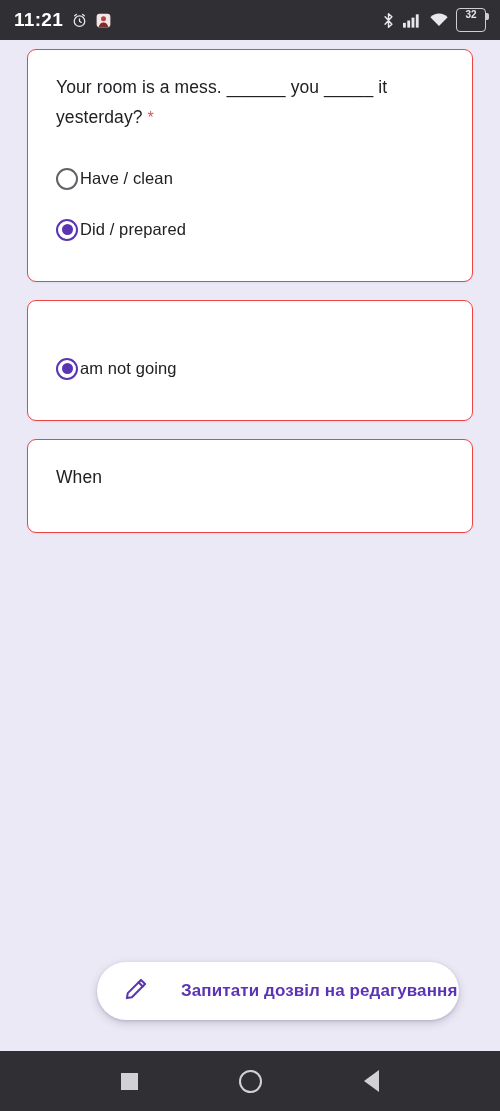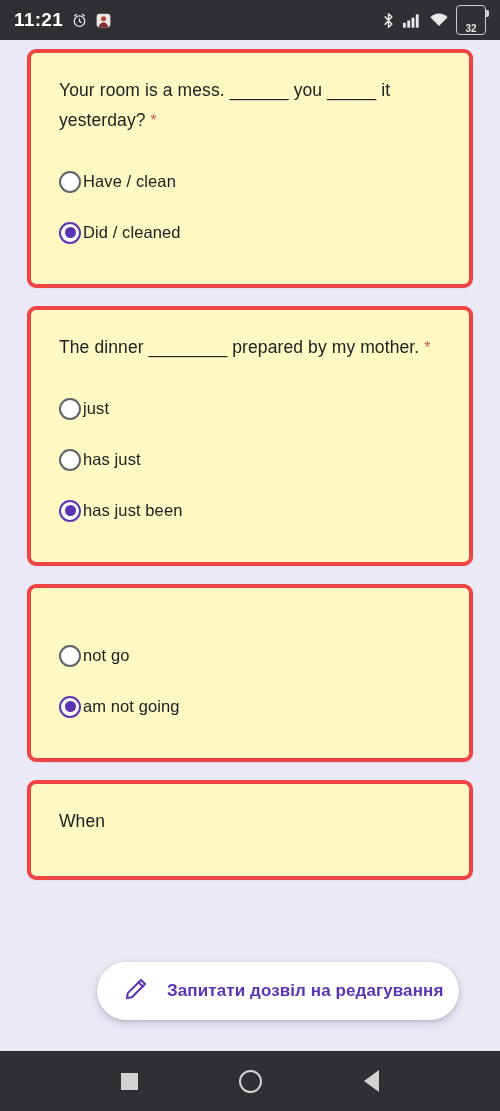--- a/index.html
+++ b/index.html
@@ -26,45 +26,45 @@
     display: flex; align-items: center;
     padding: 0 14px;
     color: #ffffff;
   }
   #status-left { display: flex; align-items: center; gap: 8px; }
   #clock { font-size: 19px; font-weight: bold; letter-spacing: .3px; color:#fff; }
   .sb-icon { display: inline-flex; align-items: center; justify-content: center; }
   #status-right { margin-left: auto; display: flex; align-items: center; gap: 8px; }
   .batt {
     position: relative;
-    width: 30px; height: 30px;
+    width: 30px; height: 24px;
     border: 1.6px solid #cfcfd2;
     border-radius: 4px;
-    display: flex; align-items: flex-end; justify-content: center;
+    display: flex; align-items: flex-start; justify-content: center;
     color: #e6e6e8; font-size: 10px; font-weight: bold;
   }
   .batt::after {
     content: ""; position: absolute; right: -4px; top: 4px;
     width: 3px; height: 7px; background: #cfcfd2; border-radius: 0 2px 2px 0;
   }
 
   
   #form {
     position: absolute;
     top: 40px; left: 0;
     width: 500px; height: 1011px;
     background: #ece9f6;
     overflow: hidden;
   }
 
   .card {
     position: relative;
     margin: 0 27px 18px 27px;
-    background: #fef9c3;
-    border: 4px solid #ef4444;
+    background: #ffffff;
+    border: 1px solid #ef4444;
     border-radius: 9px;
     padding: 22px 28px 26px 28px;
     box-shadow: 0 1px 2px rgba(60,60,80,.06);
   }
   .card.first { margin-top: 9px; }
 
   .qtext {
     font-size: 17.5px;
     line-height: 30px;
     color: #202124;
@@ -105,21 +105,21 @@
 
   
   #request-pill {
     position: absolute;
     left: 97px; top: 962px;
     width: 362px; height: 58px;
     background: #ffffff;
     border-radius: 29px;
     box-shadow: 0 3px 8px rgba(60,50,90,.22), 0 1px 3px rgba(60,50,90,.16);
     display: flex; align-items: center;
-    gap: 18px;
+    gap: 32px;
     padding: 0 26px;
     z-index: 20;
   }
   #request-pill .pill-label {
     color: #5b34b3;
     font-size: 17px;
     font-weight: bold;
     letter-spacing: .1px;
     white-space: nowrap;
   }
@@ -201,52 +201,28 @@
         <span>Your room is a mess. ______ you _____ it yesterday?</span>
         <span class="req">*</span>
       </div>
       <div class="options">
         <div class="option">
           <span class="radio"></span>
           <span class="opt-label">Have / clean</span>
         </div>
         <div class="option">
           <span class="radio checked"></span>
-          <span class="opt-label">Did / cleaned</span>
+          <span class="opt-label">Did / prepared</span>
         </div>
       </div>
     </div>
 
-    <div class="card">
-      <div class="qtext">
-        <span>The dinner ________ prepared by my mother.</span>
-        <span class="req">*</span>
-      </div>
-      <div class="options">
-        <div class="option">
-          <span class="radio"></span>
-          <span class="opt-label">just</span>
-        </div>
-        <div class="option">
-          <span class="radio"></span>
-          <span class="opt-label">has just</span>
-        </div>
-        <div class="option">
-          <span class="radio checked"></span>
-          <span class="opt-label">has just been</span>
-        </div>
-      </div>
-    </div>
 
     <div class="card">
       <div class="options">
-        <div class="option">
-          <span class="radio"></span>
-          <span class="opt-label">not go</span>
-        </div>
         <div class="option">
           <span class="radio checked"></span>
           <span class="opt-label">am not going</span>
         </div>
       </div>
     </div>
 
     <div class="card partial">
 
       <div class="qtext">

